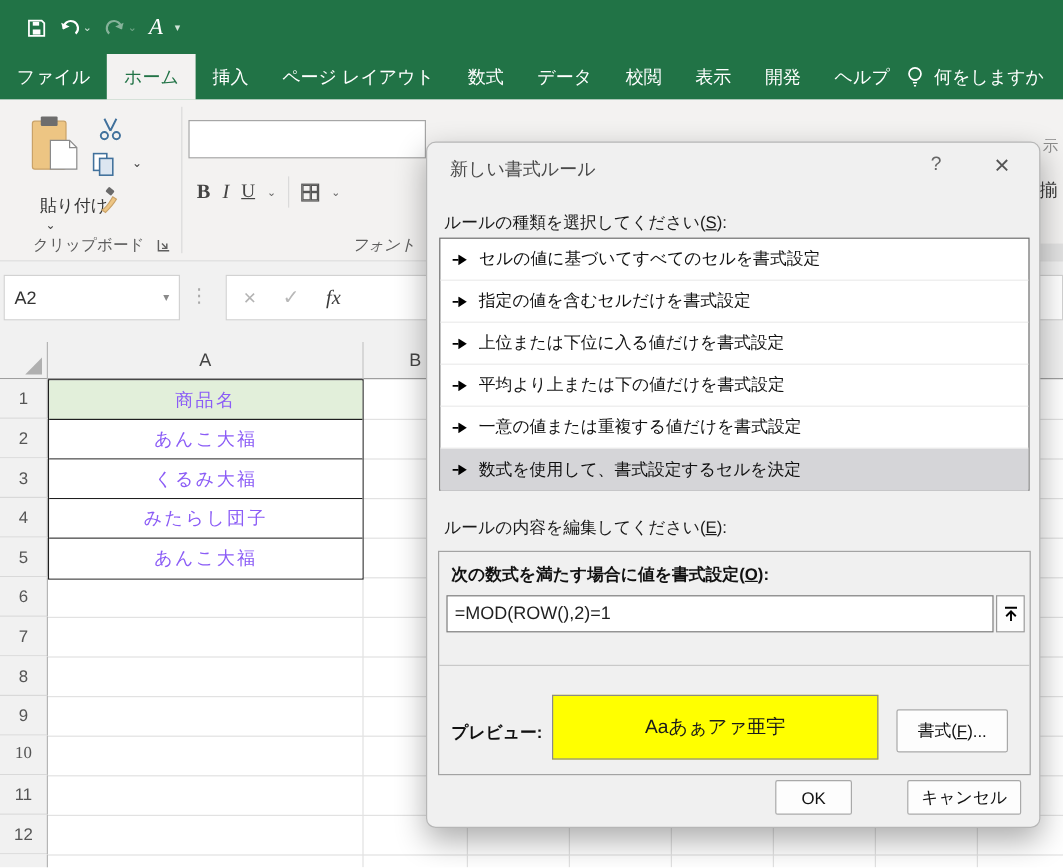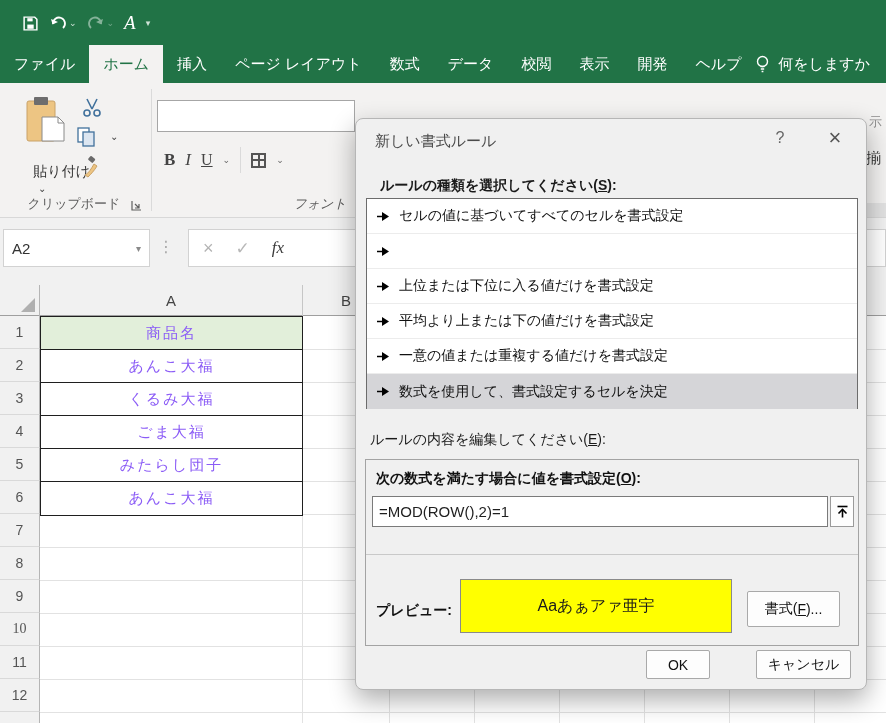--- a/index.html
+++ b/index.html
@@ -62,21 +62,21 @@
   .cell { height:33px; border-bottom:1px solid #1f1f1f; background:#fff; display:flex; align-items:center; justify-content:center; font-size:15px; color:#8b5cf6; letter-spacing:2px; }
   .cell:last-child { border-bottom:none; }
 
   
   .dialog { position:absolute; left:355px; top:118px; width:512px; height:572px; background:#f0f0f0; border:1px solid #b6b6b6; border-radius:8px; box-shadow:0 10px 26px rgba(0,0,0,.32); z-index:10; }
   .dlg-title { position:absolute; left:19px; top:13px; font-size:15px; color:#4a4a4a; }
   .dlg-help { position:absolute; right:74px; top:10px; font-size:16px; color:#666; width:24px; text-align:center; }
   .dlg-close { position:absolute; right:16px; top:6px; font-size:22px; color:#555; width:30px; text-align:center; }
   .lbl { font-size:14px; color:#1a1a1a; }
   .key { text-decoration:underline; }
-  .sel-label { position:absolute; left:24px; top:58px;font-weight:bold; }
+  .sel-label { position:absolute; left:14px; top:58px; }
   .rulelist { position:absolute; left:10px; top:79px; width:492px; height:211px; background:#fff; border:1px solid #6c6c6c; }
   .ritem { height:35px; display:flex; align-items:center; gap:9px; padding-left:10px; font-size:14px; color:#111; border-bottom:1px solid #ececec; }
   .ritem:last-child { border-bottom:none; }
   .ritem.sel { background:#d5d5d8; }
   .arr svg { display:block; }
   .edit-label { position:absolute; left:14px; top:312px; }
   .groupbox { position:absolute; left:9px; top:340px; width:494px; height:187px; border:1px solid #a3a3a3; background:#f0f0f0; }
   .o-label { position:absolute; left:10px; top:10px; font-weight:bold; font-size:14px; color:#111; }
   .formula-wrap { position:absolute; left:6px; top:36px; width:482px; height:31px; }
   .formula-input { position:absolute; left:0; top:0; width:456px; height:31px; border:1px solid #7a7a7a; background:#fff; font-size:15px; color:#1f1f1f; padding:0 6px; font-family:"Liberation Sans","DejaVu Sans",sans-serif; }
@@ -262,21 +262,20 @@
     <div class="rowhead" style="top:295px;">9</div>
     <div class="rowhead" style="top:328px;font-family:Liberation Serif, serif;">10</div>
     <div class="rowhead" style="top:361px;">11</div>
     <div class="rowhead" style="top:394px;">12</div>
     <div class="rowhead" style="top:427px;">13</div>
 
     <div class="datacol">
       <div class="cell" style="background:#E2EFDA;">商品名</div>
       <div class="cell">あんこ大福</div>
       <div class="cell">くるみ大福</div>
-      <div class="cell">ごま大福</div>
       <div class="cell">みたらし団子</div>
       <div class="cell">あんこ大福</div>
     </div>
   </div>
 
   <div class="dialog">
     <div class="dlg-title">新しい書式ルール</div>
     <div class="dlg-help">?</div>
     <div class="dlg-close">×</div>
 
@@ -294,20 +293,21 @@
           </span>
         <span>セルの値に基づいてすべてのセルを書式設定</span>
       </div>
       <div class="ritem">
         <span class="arr">
             <svg width="13" height="9" viewBox="0 0 13 9">
               <path d="M0 4.5h5" stroke="#000" stroke-width="1.5"></path>
               <path d="M5 0l7 4.5L5 9z" fill="#000"></path>
             </svg>
           </span>
+        <span>指定の値を含むセルだけを書式設定</span>
       </div>
       <div class="ritem">
         <span class="arr">
             <svg width="13" height="9" viewBox="0 0 13 9">
               <path d="M0 4.5h5" stroke="#000" stroke-width="1.5"></path>
               <path d="M5 0l7 4.5L5 9z" fill="#000"></path>
             </svg>
           </span>
         <span>上位または下位に入る値だけを書式設定</span>
       </div>

